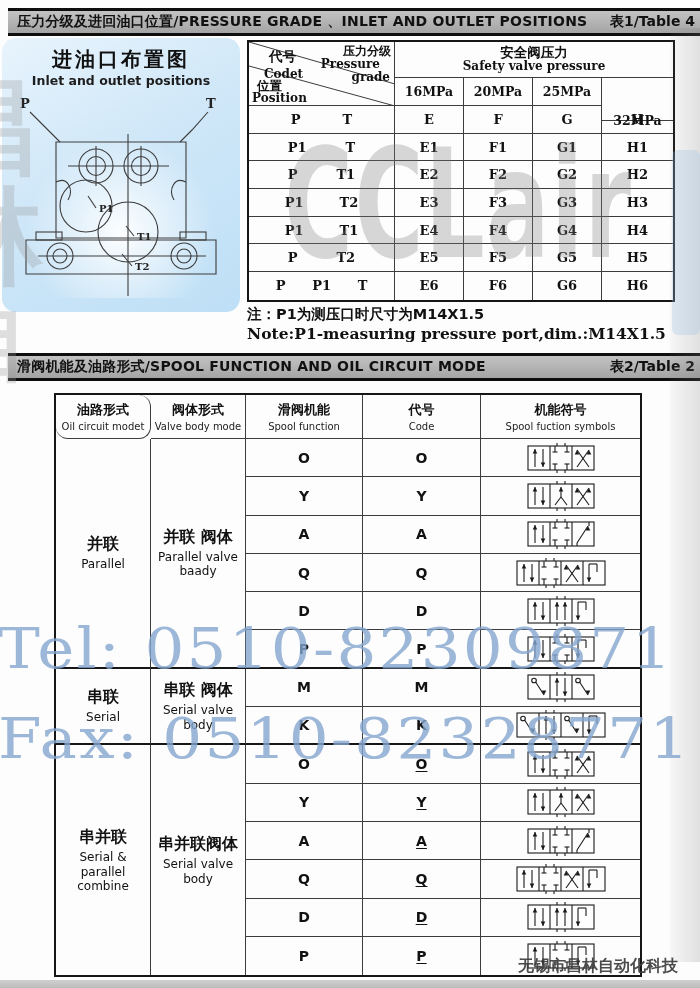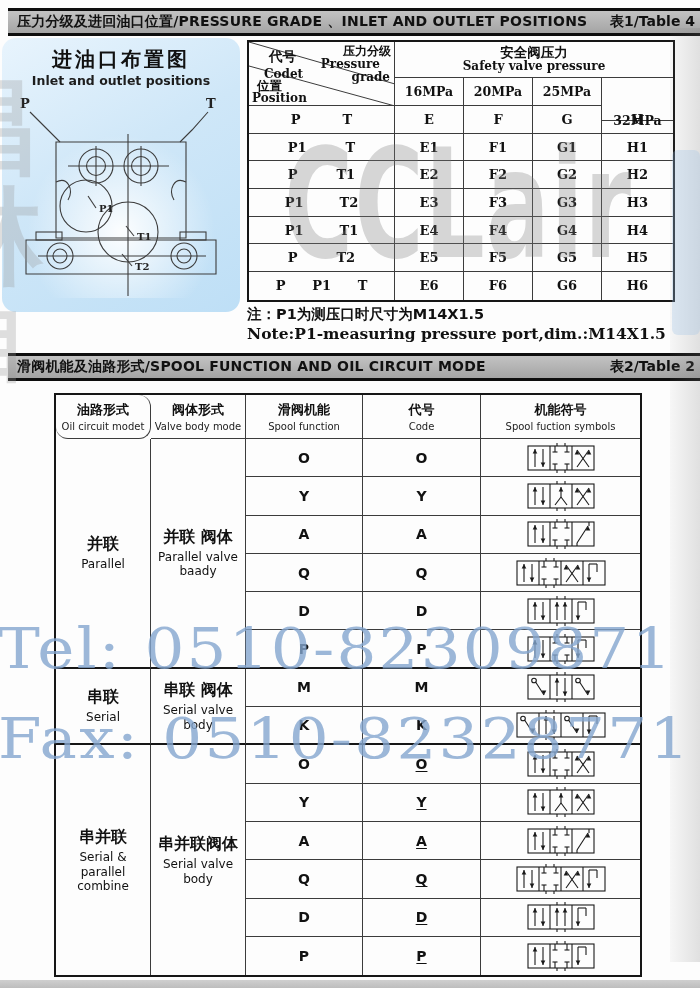--- a/index.html
+++ b/index.html
@@ -689,16 +689,17 @@
         </svg>
       </div>
     </div>
 
   <div id="wm-brand" class="wm">CCLair</div>
   <div class="wm wm-cjk" style="top:58px;">昌</div>
   <div class="wm wm-cjk" style="top:168px;">林</div>
   <div class="wm wm-cjk" style="top:278px;font-size:92px;">自</div>
   <div id="wm-tel" class="wm">Tel: 0510-82309871</div>
   <div id="wm-fax" class="wm">Fax: 0510-82328771</div>
+  <div id="wm-footer" class="wm">无锡市昌林自动化科技</div>
   <div id="right-band"></div>
   <div id="right-band-blue"></div>
   <div id="bottom-strip"></div>
 </div>
 
 </body></html>

